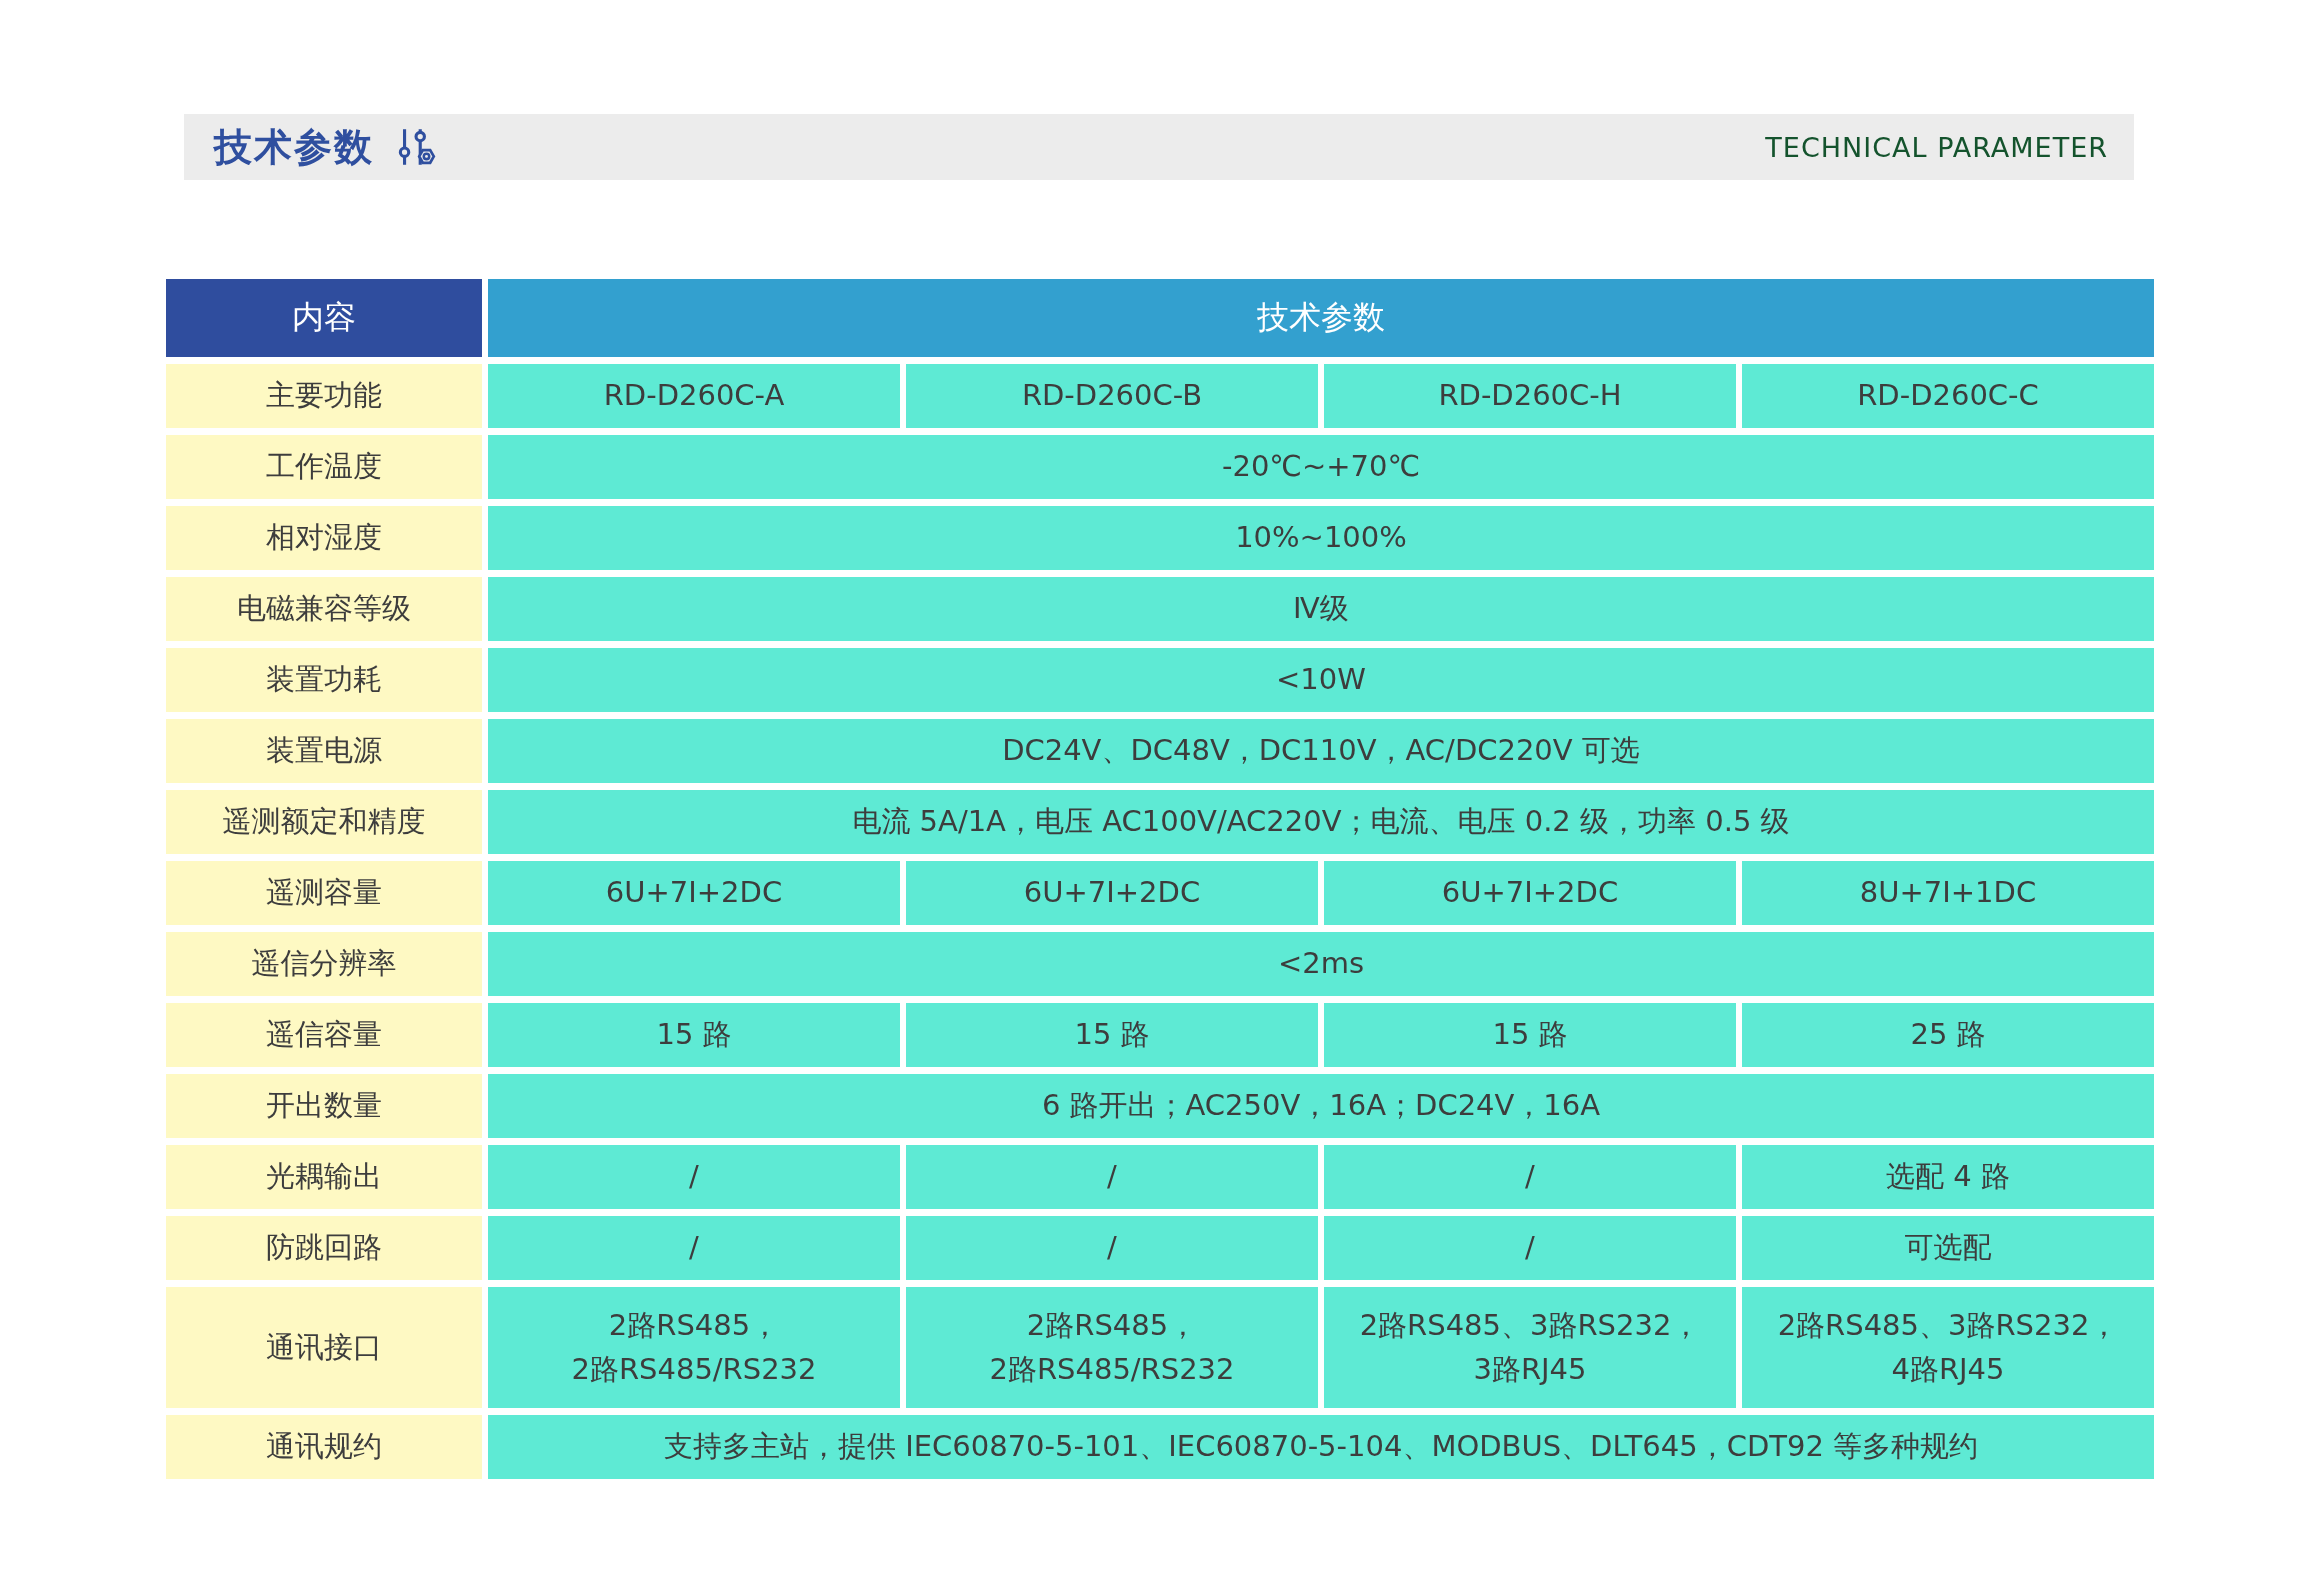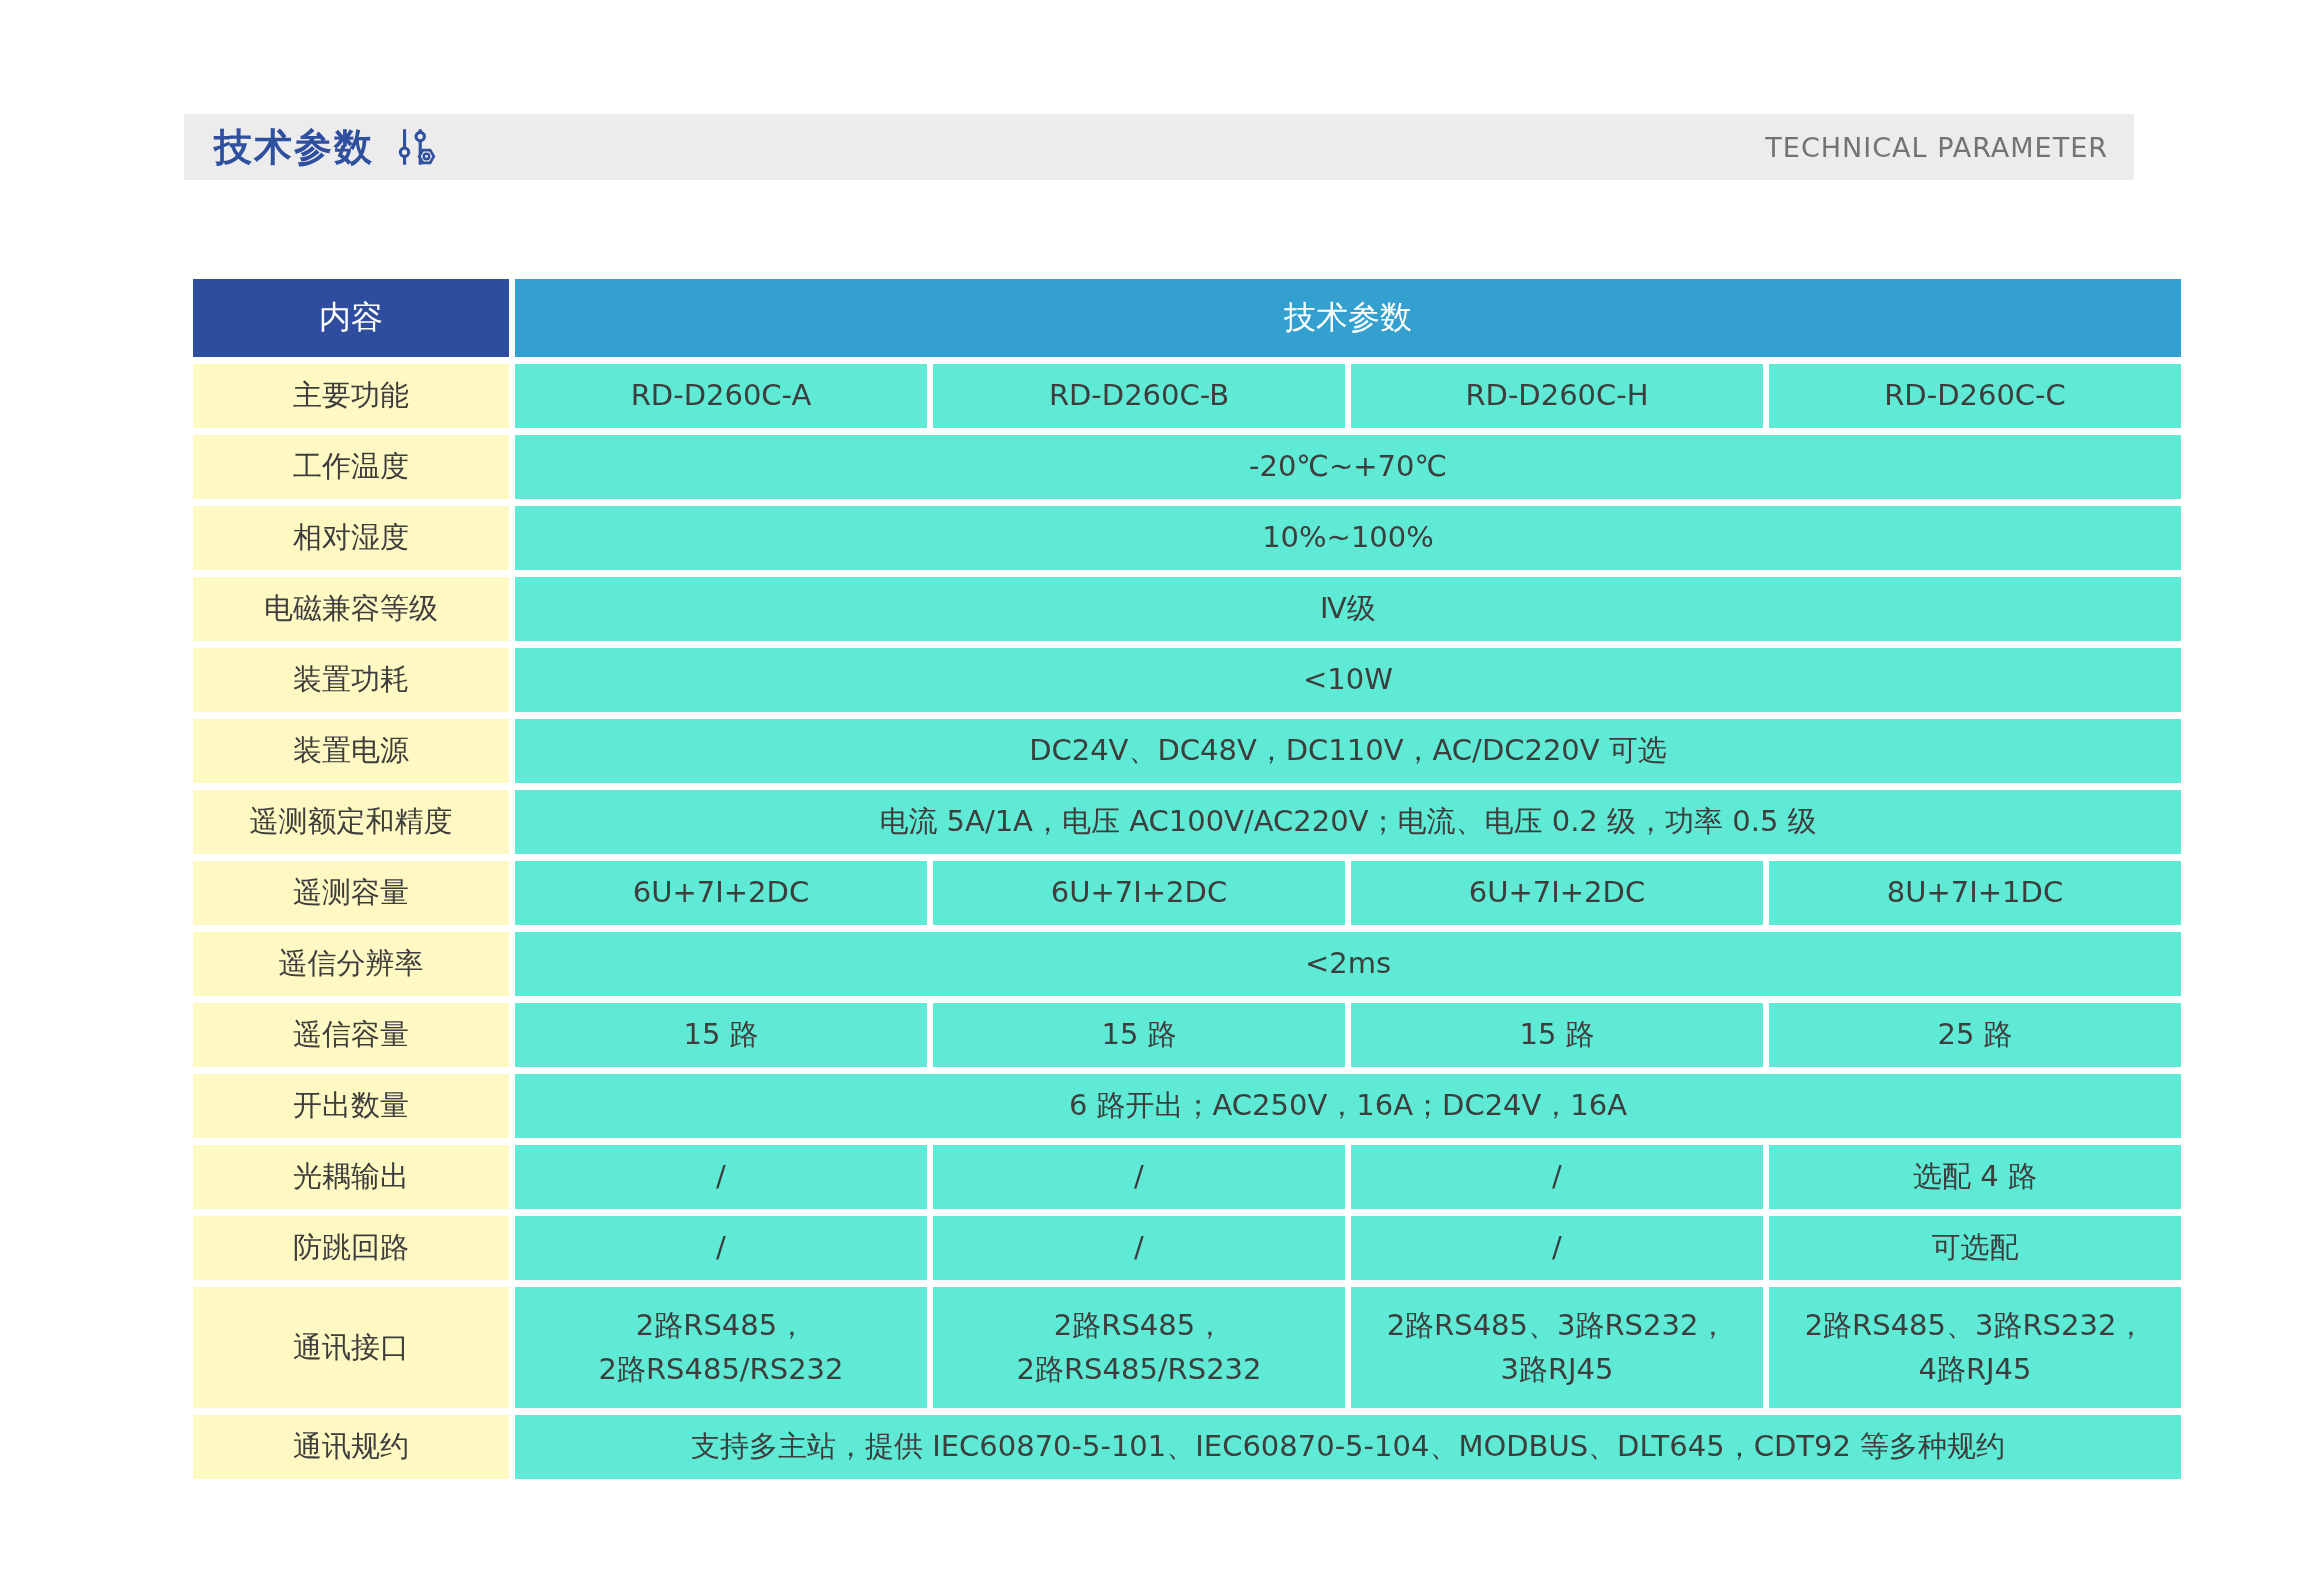--- a/index.html
+++ b/index.html
@@ -19,26 +19,26 @@
     display: flex; align-items: center; justify-content: space-between;
     padding: 0 26px 0 30px;
   }
   .title-left { display: flex; align-items: center; gap: 18px; }
   .title {
     color: #2f4f9f; font-size: 38px; font-weight: bold; letter-spacing: 2px;
     line-height: 1;
   }
   .title-icon { display: inline-flex; align-items: center; }
   .subtitle {
-    color: #737373; font-size: 27px; letter-spacing: 1px; font-weight: 400;
+    color: #14532d; font-size: 27px; letter-spacing: 1px; font-weight: 400;
   }
 
   
   .spec-table {
-    position: absolute; left: 187px; top: 272px;
+    position: absolute; left: 160px; top: 272px;
     width: 1964px;
     border-collapse: separate; border-spacing: 6px 7px;
     table-layout: fixed;
   }
   .spec-table th, .spec-table td {
     text-align: center; vertical-align: middle;
     padding: 6px 10px;
   }
   .th-left {
     background: #2f4d9e; color: #ffffff;

